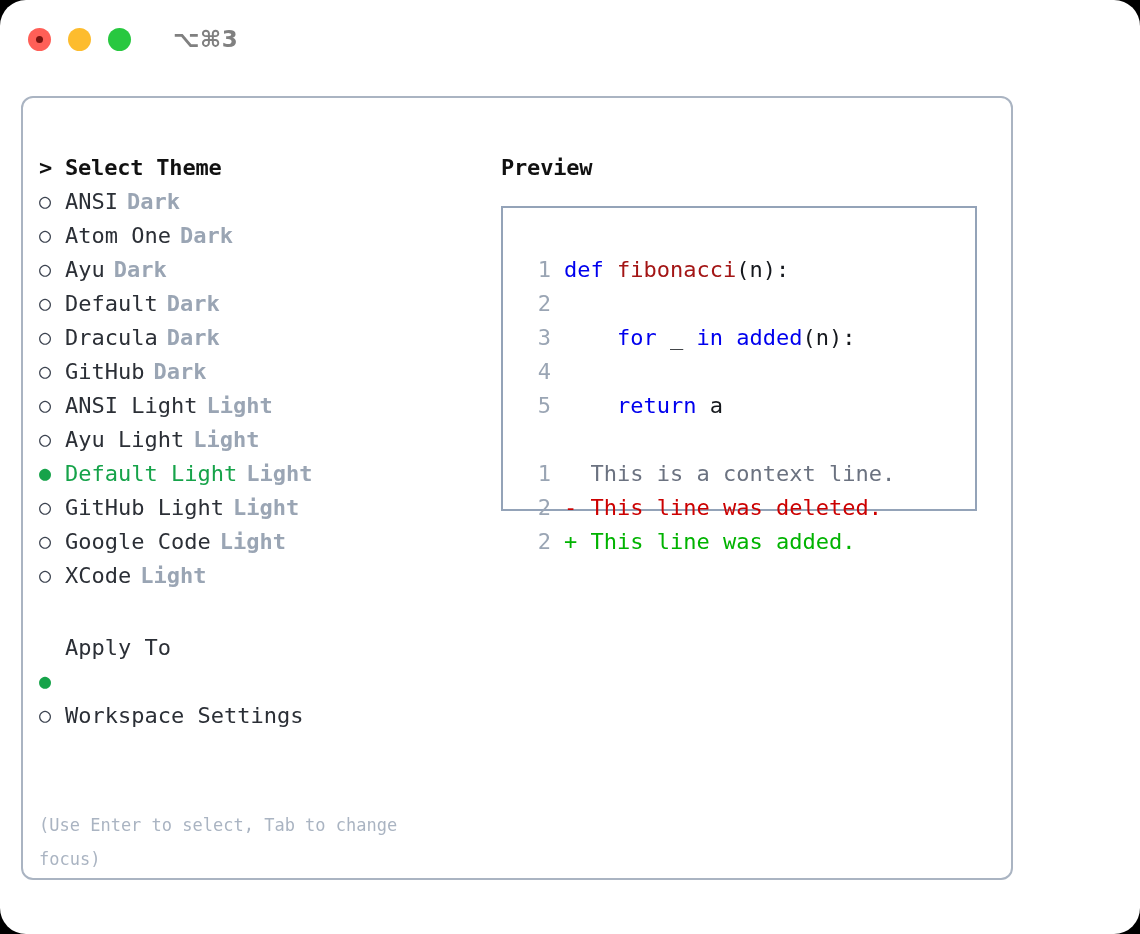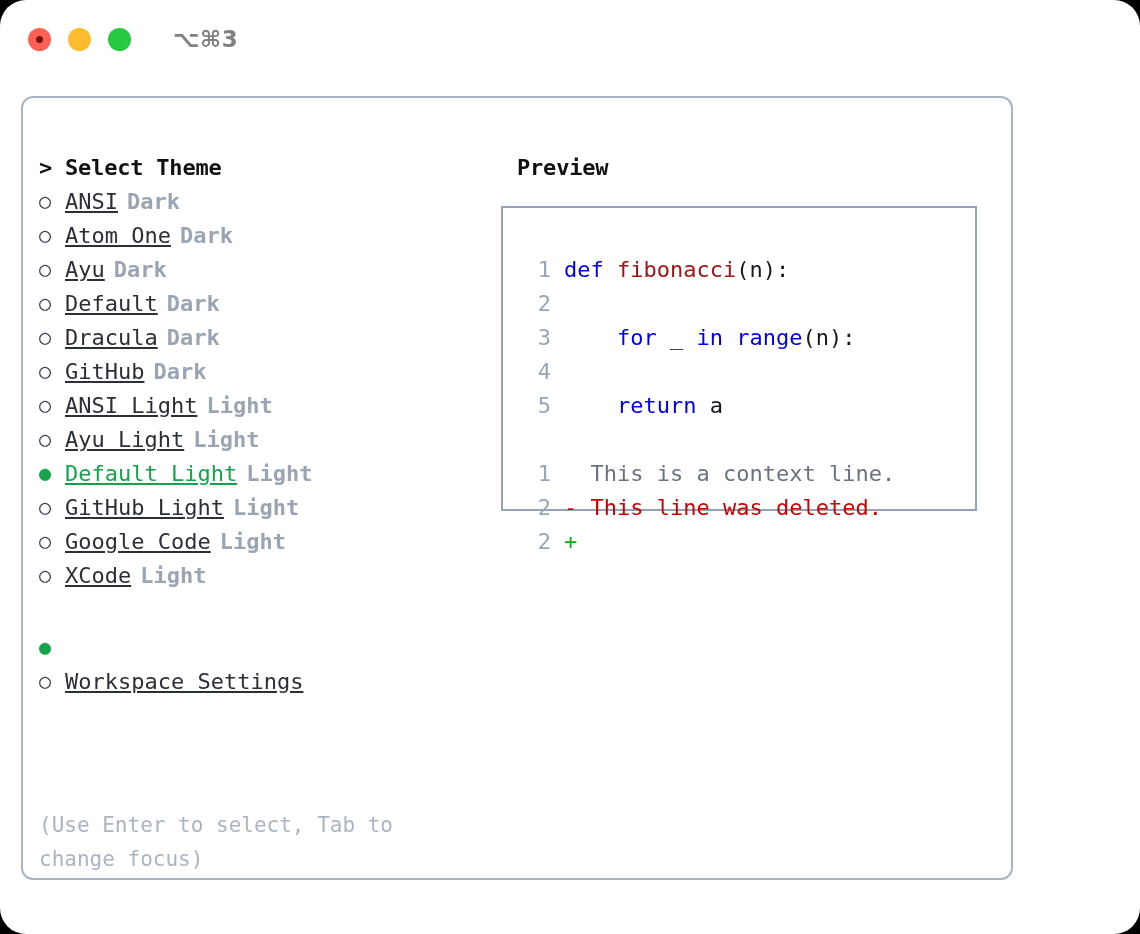--- a/index.html
+++ b/index.html
@@ -107,61 +107,60 @@
     font-weight: bold;
   }
   .bullet {
     width: 26px;
     display: inline-block;
     font-size: 20px;
     color: #3c4350;
     text-align: left;
   }
   .bullet.on { color: #16a34a; }
-  .label { color: #2b2f36; text-decoration: underline; }
+  .label { color: #2b2f36; }
   .label.sel { color: #16a34a; }
   .tag {
     color: #9aa5b4;
     margin-left: 9px;
     font-weight: bold;
   }
   .spacer-lg { height: 38px; }
 
   .apply-label {
     padding-left: 26px;
     color: #2b2f36;
   }
 
   .hint {
     position: absolute;
     left: 16px;
     top: 710px;
     width: 420px;
-    font-size: 21px;
+    font-size: 17px;
     line-height: 34px;
     color: #aab4c2;
     white-space: pre-wrap;
   }
 
   
   .right-col {
     position: absolute;
     left: 478px;
     top: 52px;
     width: 500px;
   }
   .preview-title {
     font-size: 22px;
     font-weight: bold;
     color: #111111;
     letter-spacing: -0.2px;
     height: 34px;
     display: flex;
     align-items: center;
-    margin-left: 16px;
   }
   .preview-box {
     margin-top: 22px;
     width: 476px;
     height: 305px;
     border: 2px solid #94a3b8;
     box-sizing: border-box;
     padding: 44px 0 0 18px;
   }
   .code-line {
@@ -219,43 +218,46 @@
           <div class="row"><span class="bullet">○</span><span class="label">ANSI Light</span><span class="tag">Light</span></div>
           <div class="row"><span class="bullet">○</span><span class="label">Ayu Light</span><span class="tag">Light</span></div>
           <div class="row"><span class="bullet on">●</span><span class="label sel">Default Light</span><span class="tag">Light</span></div>
           <div class="row"><span class="bullet">○</span><span class="label">GitHub Light</span><span class="tag">Light</span></div>
           <div class="row"><span class="bullet">○</span><span class="label">Google Code</span><span class="tag">Light</span></div>
           <div class="row"><span class="bullet">○</span><span class="label">XCode</span><span class="tag">Light</span></div>
         </div>
 
       <div class="spacer-lg"></div>
 
+      <div class="row">
+        <span class="apply-label">Apply To</span>
+      </div>
 
       <div id="apply-list">
           <div class="row"><span class="bullet on">●</span></div>
           <div class="row"><span class="bullet">○</span><span class="label">Workspace Settings</span></div>
         </div>
     </div>
 
     <div class="hint">(Use Enter to select, Tab to change focus)</div>
 
     <div class="right-col">
       <div class="preview-title">Preview</div>
 
       <div class="preview-box">
         <div id="code-block">
             <div class="code-line"><span class="ln">1</span><span class="kw">def</span><span class="pln"> </span><span class="fn">fibonacci</span><span class="pln">(n):</span></div>
             <div class="code-line"><span class="ln">2</span></div>
-            <div class="code-line"><span class="ln">3</span><span class="pln">    </span><span class="kw">for</span><span class="pln"> _ </span><span class="kw">in</span><span class="pln"> </span><span class="kw">range</span><span class="pln">(n):</span></div>
+            <div class="code-line"><span class="ln">3</span><span class="pln">    </span><span class="kw">for</span><span class="pln"> _ </span><span class="kw">in</span><span class="pln"> </span><span class="kw">added</span><span class="pln">(n):</span></div>
             <div class="code-line"><span class="ln">4</span></div>
             <div class="code-line"><span class="ln">5</span><span class="pln">    </span><span class="kw">return</span><span class="pln"> a</span></div>
           </div>
         <div class="blank-line"></div>
         <div id="diff-block">
             <div class="code-line"><span class="ln">1</span><span class="ctx"> </span><span class="ctx"> This is a context line.</span></div>
             <div class="code-line"><span class="ln">2</span><span class="del">-</span><span class="del"> This line was deleted.</span></div>
-            <div class="code-line"><span class="ln">2</span><span class="add">+</span></div>
+            <div class="code-line"><span class="ln">2</span><span class="add">+</span><span class="add"> This line was added.</span></div>
           </div>
       </div>
     </div>
 
   </div>
 </div>
 
 </body></html>

